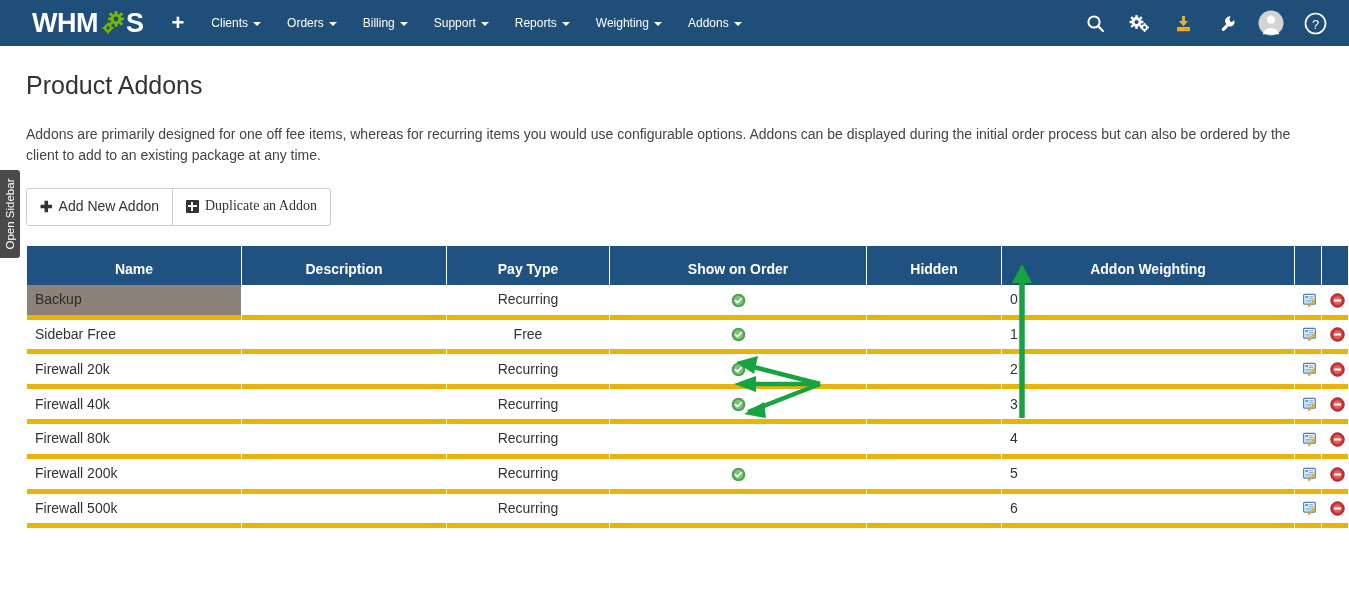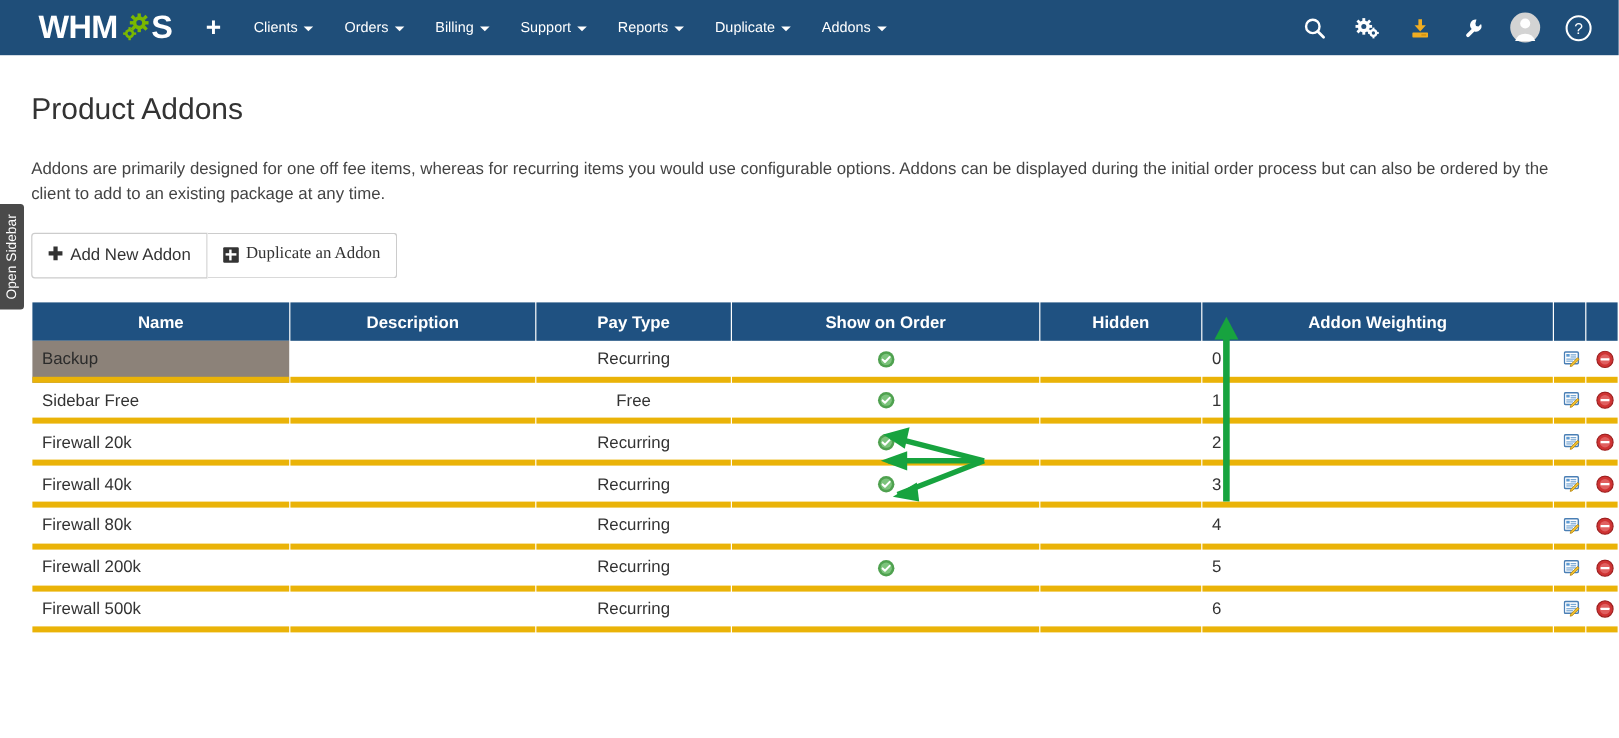--- a/index.html
+++ b/index.html
@@ -73,21 +73,21 @@
     left:50%; top:50%;
     margin-left:-44px; margin-top:-7px;
     width:88px; text-align:center;
     line-height:14px;
   }
 
   
   .content{ padding:18px 26px 0 26px; }
   h1.page-title{
     font-size:25px; font-weight:normal; color:#333;
-    margin:12px 0 24px 0; line-height:1.2;
+    margin:6px 0 24px 0; line-height:1.2;
   }
   p.page-desc{
     font-size:14px; line-height:21px; color:#444;
     margin:0 0 22px 0; max-width:1300px;
   }
 
   
   .btn-group{ display:inline-flex; margin-bottom:20px; }
   .btn{
     background:#fff; border:1px solid #ccc;
@@ -114,21 +114,21 @@
   .ic-plus-square::after{ left:5.5px; top:2px; width:2px; height:9px; }
 
   
   table.addons{
     border-collapse:separate; border-spacing:1px 0;
     width:1297px; table-layout:fixed;
   }
   table.addons th{
     background:#1f5181; color:#fff;
     font-size:14px; font-weight:bold;
-    text-align:center; padding:8px 4px 8px 4px;
+    text-align:center; padding:15px 4px 8px 4px;
     border:none;
   }
   table.addons td{
     font-size:14px; color:#333;
     padding:6px 8px 7px 8px;
     border-bottom:5px solid #eab308;
     height:28px;
     vertical-align:middle;
   }
   td.c-name{ text-align:left; }
@@ -196,21 +196,21 @@
     </div>
   </div>
 
   <div class="nav-plus">+</div>
 
   <div class="nav-item"><span>Clients</span><span class="caret"></span></div>
   <div class="nav-item"><span>Orders</span><span class="caret"></span></div>
   <div class="nav-item"><span>Billing</span><span class="caret"></span></div>
   <div class="nav-item"><span>Support</span><span class="caret"></span></div>
   <div class="nav-item"><span>Reports</span><span class="caret"></span></div>
-  <div class="nav-item"><span>Duplicate</span><span class="caret"></span></div>
+  <div class="nav-item"><span>Weighting</span><span class="caret"></span></div>
   <div class="nav-item"><span>Addons</span><span class="caret"></span></div>
 
   <div class="nav-right">
     <div class="nav-icon">
       <svg width="19" height="19" viewBox="0 0 19 19">
           <circle cx="8" cy="8" r="5.6" fill="none" stroke="#fff" stroke-width="2"></circle>
           <line x1="12.2" y1="12.2" x2="17" y2="17" stroke="#fff" stroke-width="2.3" stroke-linecap="round"></line>
         </svg>
     </div>
     <div class="nav-icon">

